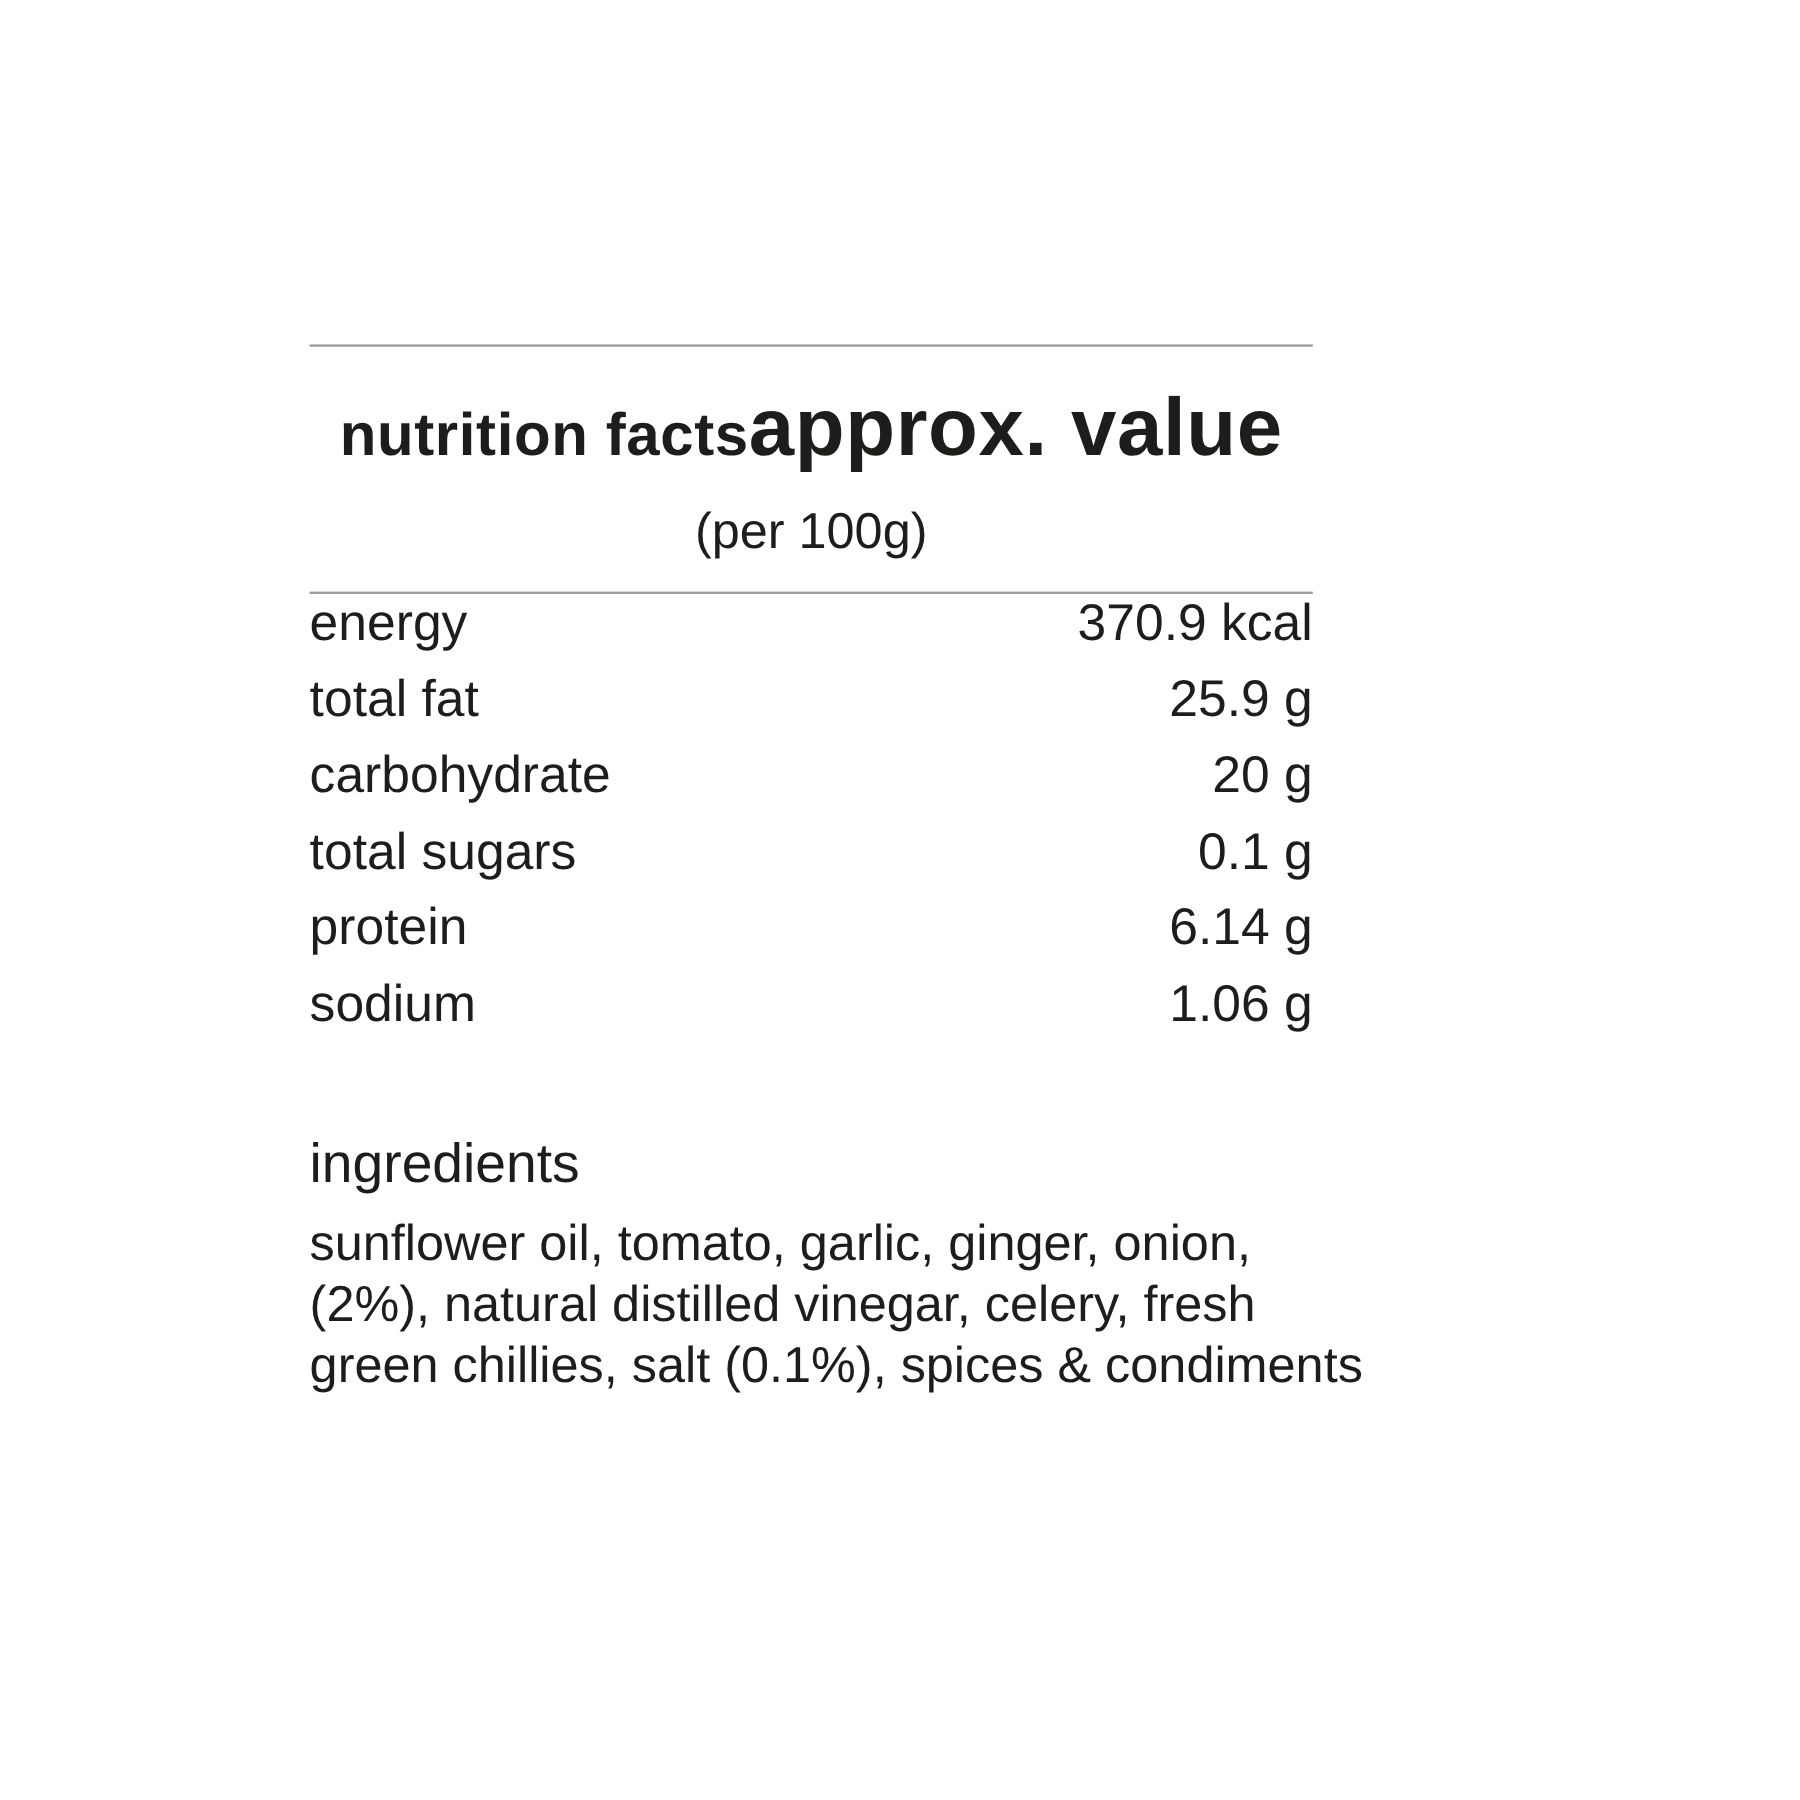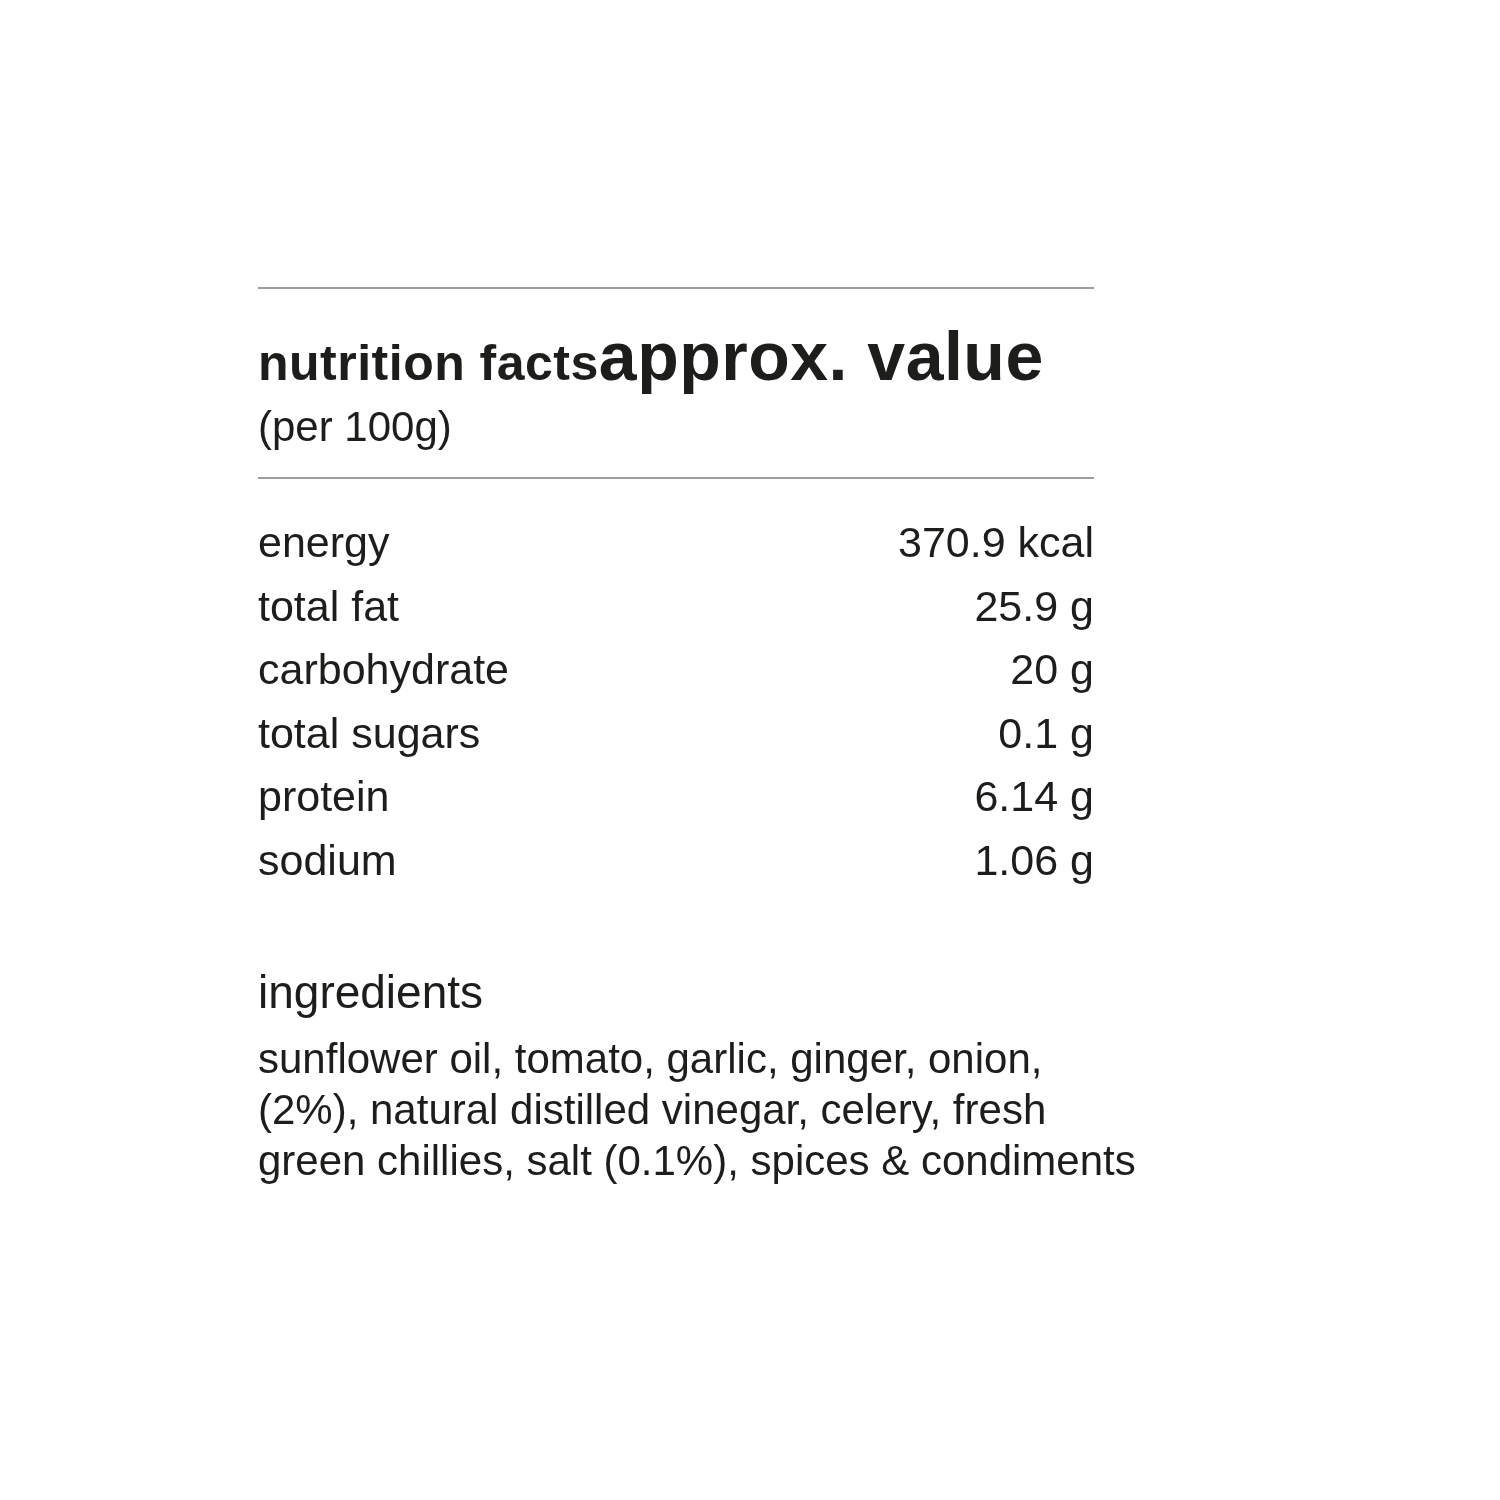--- a/index.html
+++ b/index.html
@@ -18,45 +18,44 @@
     left: 258px;
     top: 287px;
     width: 836px;
   }
   .rule {
     height: 2px;
     background: #9d9d9c;
   }
   .header-row {
     display: flex;
-    justify-content: flex-start;
+    justify-content: center;
     align-items: baseline;
     margin-top: 28px;
   }
   .header-title {
     font-size: 50px;
     font-weight: 700;
     letter-spacing: 0.5px;
   }
   .header-valuecol {
     font-size: 68px;
     font-weight: 700;
     letter-spacing: 0.5px;
   }
   .header-subtitle {
-    margin-top: 8px;
+    margin-top: 24px;
     font-size: 42px;
     font-weight: 400;
-    text-align: left;
+    text-align: center;
   }
   .rule-2 {
     margin-top: 26px;
   }
   .nutrient-table {
-    margin-top: 39px;
   }
   .nutrient-row {
     display: flex;
     justify-content: space-between;
     align-items: baseline;
     height: 63.5px;
     font-size: 43px;
     font-weight: 400;
   }
   .nutrient-label { text-align: left; }

